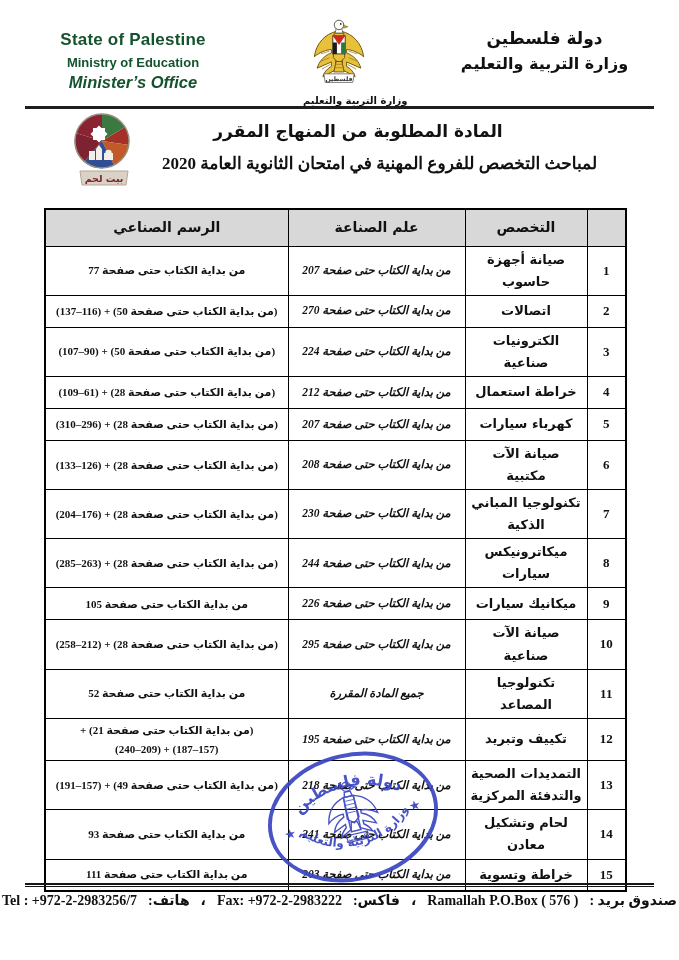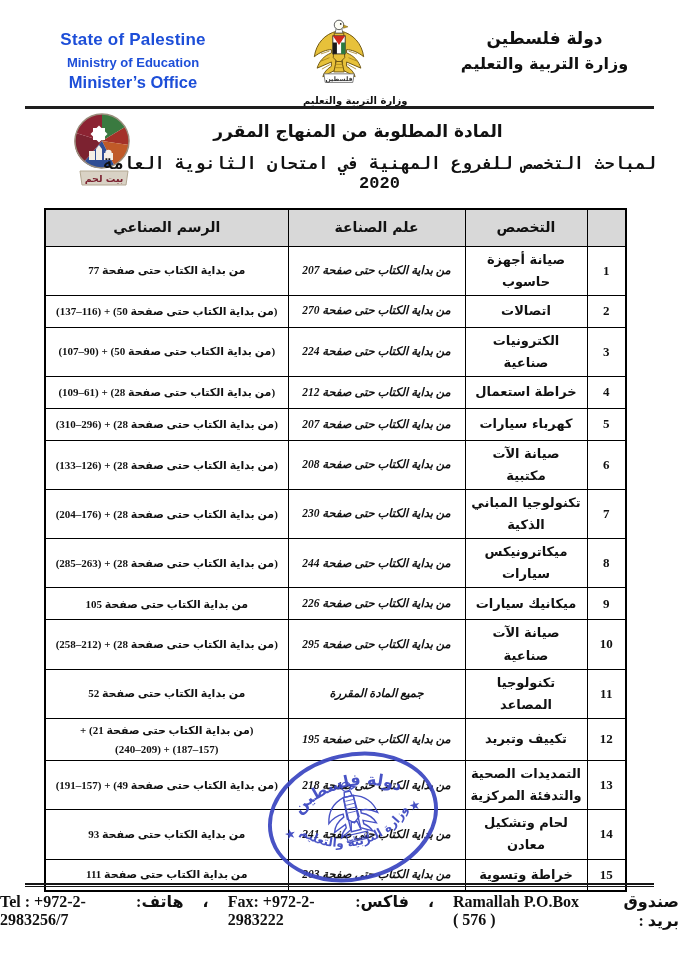--- a/index.html
+++ b/index.html
@@ -3,42 +3,42 @@
 <meta charset="utf-8">
 <style>
   html,body{margin:0;padding:0;}
   body{
     width:679px;height:960px;background:#ffffff;position:relative;overflow:hidden;
     font-family:"DejaVu Sans",sans-serif;color:#111;
   }
   .abs{position:absolute;}
 
   
-  .header-en{left:48px;top:30px;width:170px;text-align:center;color:#1d4ed8;
+  .header-en{left:48px;top:30px;width:170px;text-align:center;color:#14532d;
     font-family:"Liberation Sans","DejaVu Sans",sans-serif;}
   .header-en .l1{font-size:17px;font-weight:600;letter-spacing:.2px;}
   .header-en .l2{font-size:13px;font-weight:600;margin-top:5px;}
-  .header-en .l3{font-size:16.5px;font-weight:600;margin-top:3px;}
+  .header-en .l3{font-size:16.5px;font-weight:600;margin-top:3px;font-style:italic;}
 
   .emblem-wrap{left:303px;top:14px;width:72px;text-align:center;}
   .emblem-caption{font-size:10px;font-weight:bold;margin-top:1px;white-space:nowrap;}
 
   .header-ar{left:442px;top:28px;width:205px;text-align:center;direction:rtl;font-weight:bold;}
   .header-ar .l1{font-size:17px;}
   .header-ar .l2{font-size:16px;margin-top:6px;}
   .header-ar .l3{font-size:15px;margin-top:6px;}
 
   .header-rule{left:25px;top:106px;width:629px;height:3px;background:#1e1e1e;}
 
   
   .side-logo{left:68px;top:111px;width:72px;height:82px;}
   .doc-title{left:0;right:0;top:121px;text-align:center;direction:rtl;font-weight:bold;margin-left:37px;}
   .doc-title .t1{font-size:17px;}
   .doc-title .t2{font-size:17px;margin-top:12px;
-    font-family:Liberation Mono, monospace;padding-left:43px;}
+    font-family:Liberation Serif, serif;padding-left:43px;}
 
   
   .table-wrap{left:44px;top:208px;width:581px;}
   table{border-collapse:collapse;table-layout:fixed;width:581px;direction:rtl;}
   th,td{border:1.5px solid #000;text-align:center;vertical-align:middle;
     padding:2px 5px;box-sizing:border-box;white-space:pre-line;line-height:1.7;}
   table{border:2px solid #000;}
   thead tr{height:37px;background:#d8d8d8;}
   th{font-size:14px;font-weight:bold;}
   tbody tr{height:32px;}
@@ -48,21 +48,21 @@
   td.col-industry-science{font-size:11.5px;font-family:"Liberation Serif","DejaVu Sans",sans-serif;font-style:italic;}
   td.col-industrial-drawing{font-size:11px;font-family:"Liberation Serif","DejaVu Sans",sans-serif;}
 
   
   .stamp{left:264px;top:750px;width:178px;height:134px;transform:rotate(-13deg);opacity:.93;}
 
   
   .footer-rule{left:25px;top:883px;width:629px;height:4px;
     border-top:2px solid #161616;border-bottom:1px solid #161616;box-sizing:border-box;}
   .footer{left:0;right:0;top:892px;display:flex;justify-content:center;align-items:baseline;
-    gap:19px;direction:ltr;font-size:16px;font-weight:bold;
+    gap:11px;direction:ltr;font-size:14px;font-weight:bold;
     font-family:"Liberation Serif","DejaVu Sans",serif;}
 </style>
 </head>
 <body>
 
 <div class="abs header-en">
   <div class="l1">State of Palestine</div>
   <div class="l2">Ministry of  Education</div>
   <div class="l3">Minister’s Office</div>
 </div>

